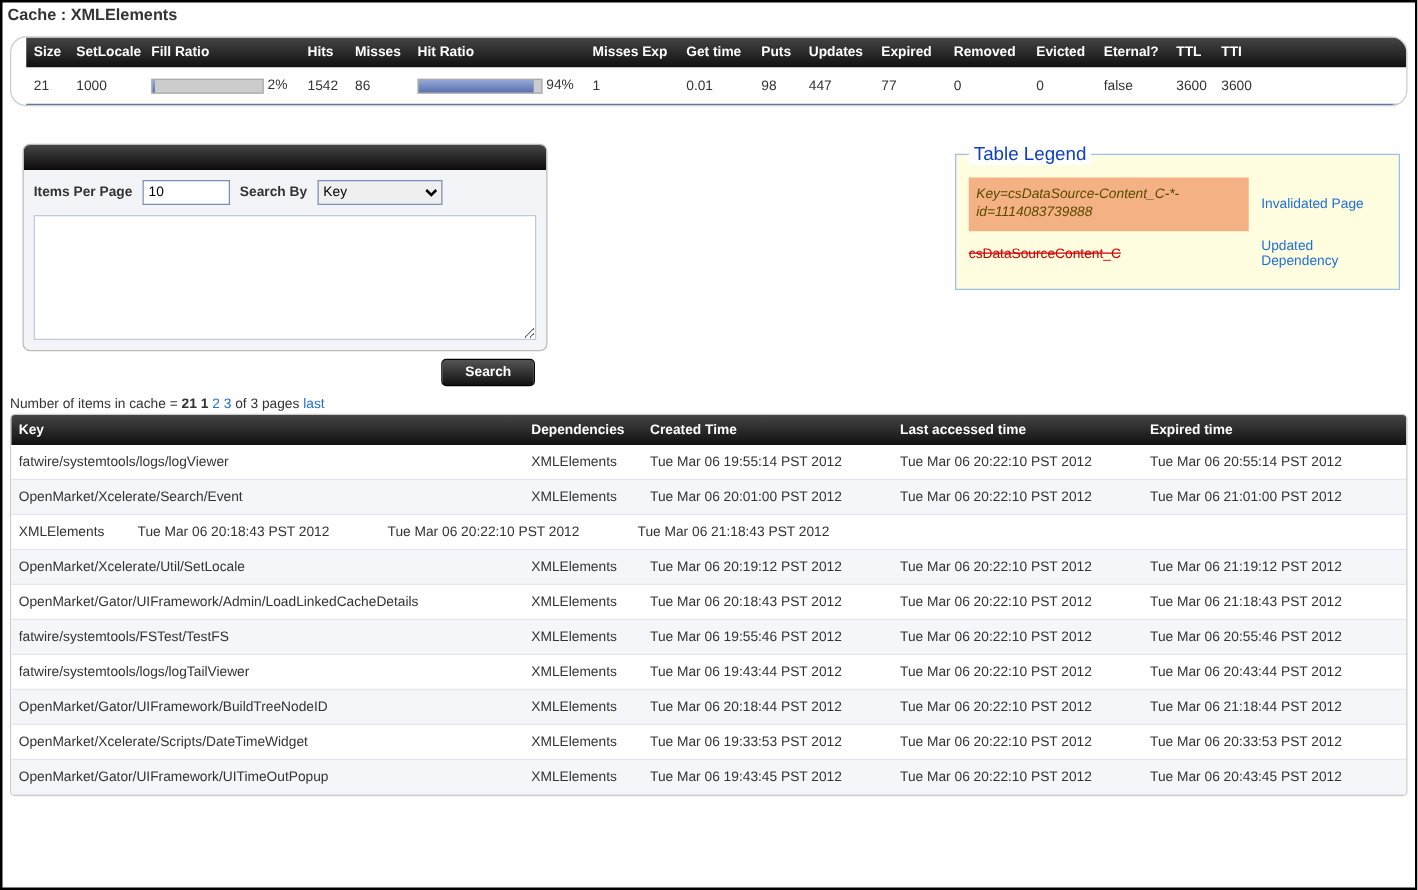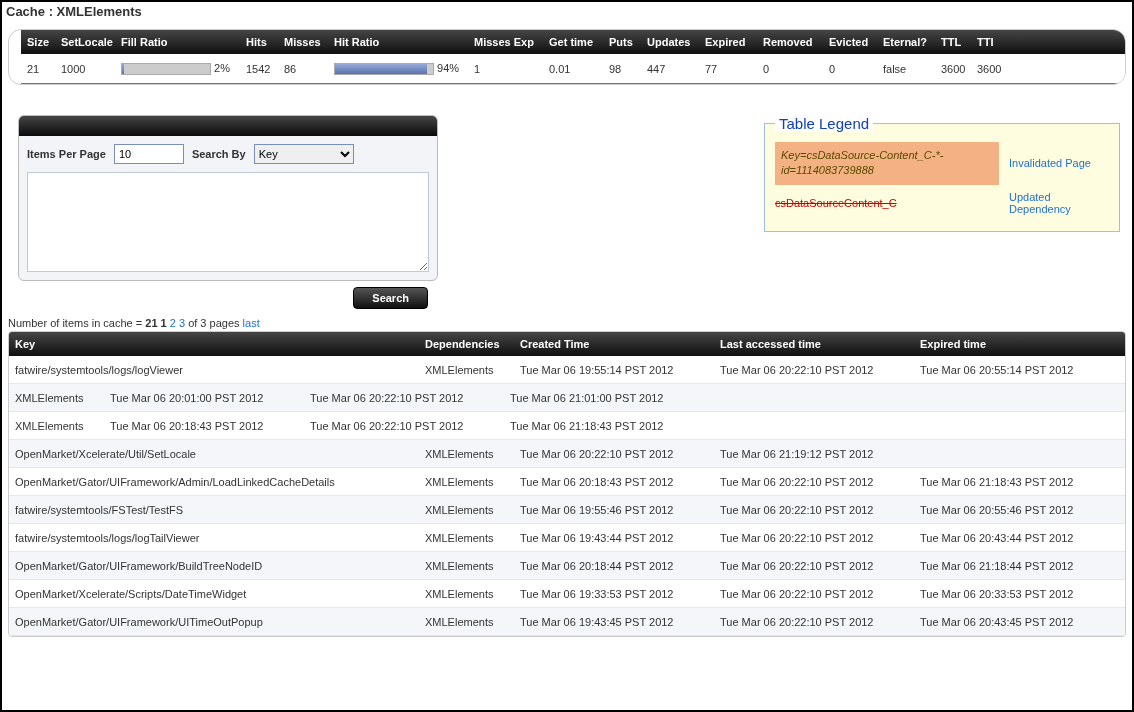--- a/index.html
+++ b/index.html
@@ -301,34 +301,36 @@
     </div>
     <div id="tbody">
         <div class="mrow">
           <div class="ck">fatwire/systemtools/logs/logViewer</div>
           <div class="cd">XMLElements</div>
           <div class="cc">Tue Mar 06 19:55:14 PST 2012</div>
           <div class="ca">Tue Mar 06 20:22:10 PST 2012</div>
           <div class="ce">Tue Mar 06 20:55:14 PST 2012</div>
         </div>
         <div class="mrow">
+          <div class="ck">OpenMarket/Xcelerate/Search/Event</div>
           <div class="cd">XMLElements</div>
           <div class="cc">Tue Mar 06 20:01:00 PST 2012</div>
           <div class="ca">Tue Mar 06 20:22:10 PST 2012</div>
           <div class="ce">Tue Mar 06 21:01:00 PST 2012</div>
         </div>
         <div class="mrow">
           <div class="cd">XMLElements</div>
           <div class="cc">Tue Mar 06 20:18:43 PST 2012</div>
           <div class="ca">Tue Mar 06 20:22:10 PST 2012</div>
           <div class="ce">Tue Mar 06 21:18:43 PST 2012</div>
         </div>
         <div class="mrow">
           <div class="ck">OpenMarket/Xcelerate/Util/SetLocale</div>
           <div class="cd">XMLElements</div>
+          <div class="cc">Tue Mar 06 20:19:12 PST 2012</div>
           <div class="ca">Tue Mar 06 20:22:10 PST 2012</div>
           <div class="ce">Tue Mar 06 21:19:12 PST 2012</div>
         </div>
         <div class="mrow">
           <div class="ck">OpenMarket/Gator/UIFramework/Admin/LoadLinkedCacheDetails</div>
           <div class="cd">XMLElements</div>
           <div class="cc">Tue Mar 06 20:18:43 PST 2012</div>
           <div class="ca">Tue Mar 06 20:22:10 PST 2012</div>
           <div class="ce">Tue Mar 06 21:18:43 PST 2012</div>
         </div>

